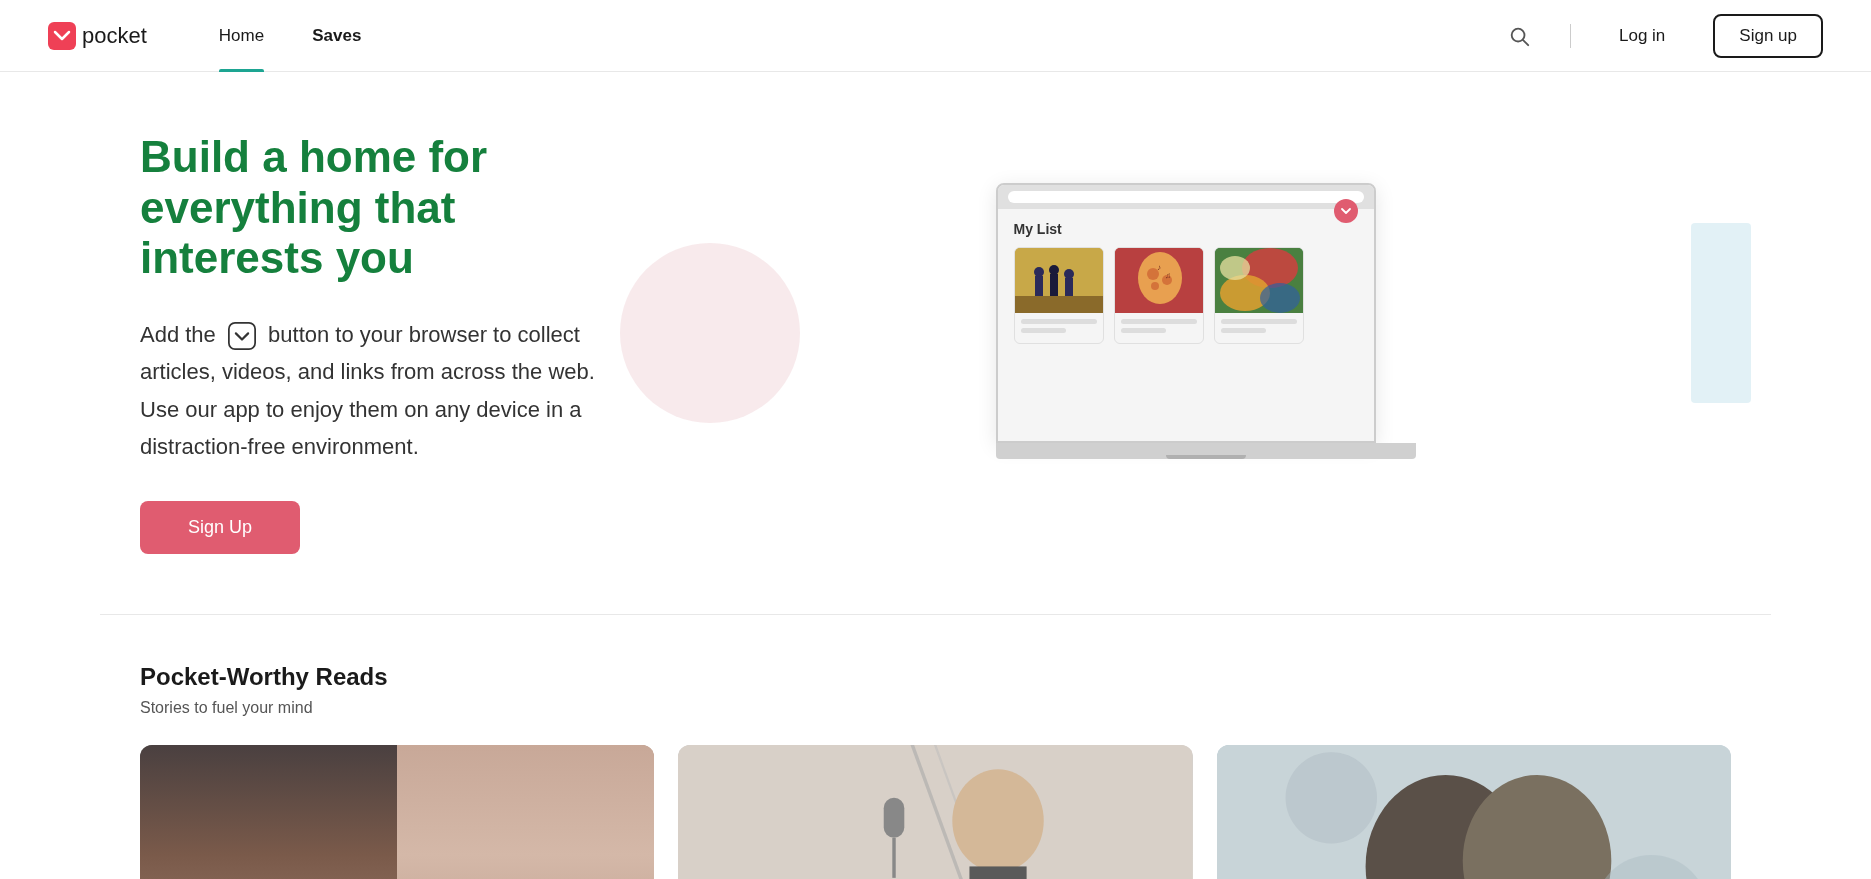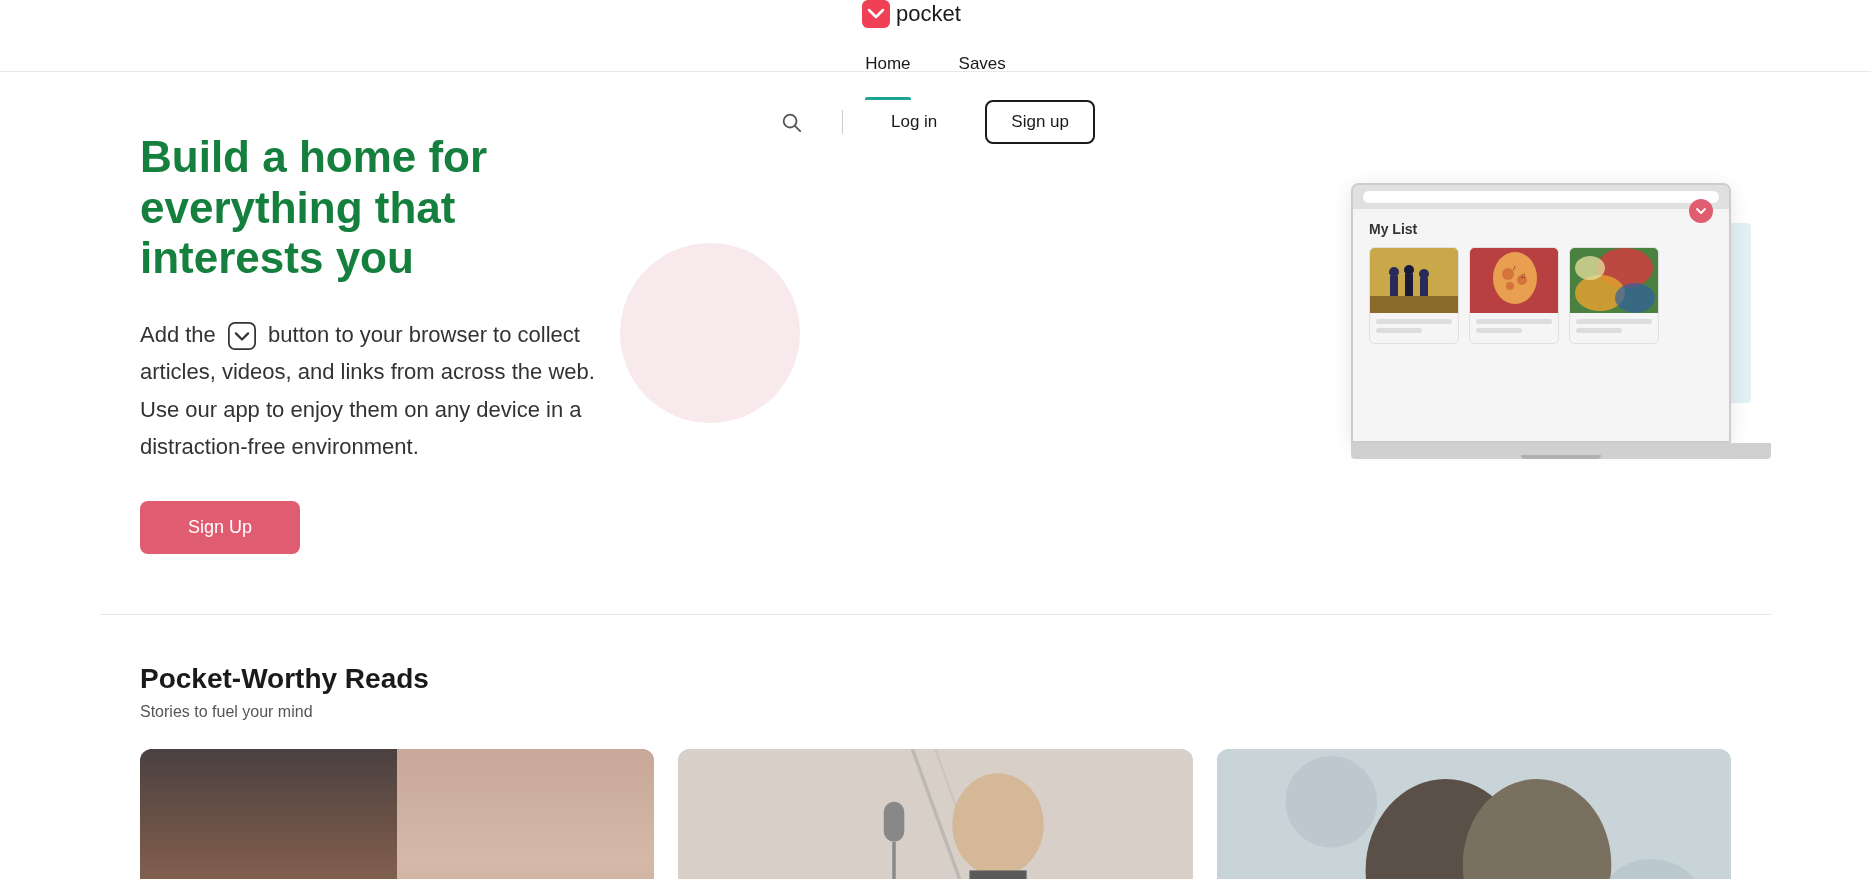--- a/index.html
+++ b/index.html
@@ -6,21 +6,20 @@
     body { font-family: -apple-system, BlinkMacSystemFont, 'Segoe UI', Helvetica, Arial, sans-serif; background: #fff; color: #1a1a1a; overflow-x: hidden; }
 
     
     header {
       display: flex;
       align-items: center;
       padding: 0 48px;
       height: 72px;
       border-bottom: 1px solid #e8e8e8;
       position: relative;
-      flex-direction: column;
     }
     .logo-area {
       display: flex;
       align-items: center;
       gap: 6px;
       margin-right: 48px;
       text-decoration: none;
     }
     .logo-icon {
       width: 28px;
@@ -36,21 +35,21 @@
       align-items: flex-start;
       gap: 0;
       flex: 1;
     }
     .nav-item {
       padding: 0 24px;
       height: 72px;
       display: flex;
       align-items: center;
       font-size: 17px;
-      font-weight: 400;
+      font-weight: 700;
       color: #1a1a1a;
       cursor: pointer;
       position: relative;
       text-decoration: none;
     }
     .nav-item.active {
       font-weight: 500;
     }
     .nav-item.active::after {
       content: '';
@@ -137,21 +136,21 @@
       font-size: 18px;
       font-weight: 500;
       padding: 16px 48px;
       cursor: pointer;
       display: inline-block;
     }
 
     .hero-right {
       flex: 1;
       display: flex;
-      justify-content: flex-end;
+      justify-content: center;
       align-items: center;
       position: relative;
     }
 
     
     .laptop-illustration {
       position: relative;
       width: 420px;
       height: 320px;
     }
@@ -294,21 +293,21 @@
       border: none;
       border-top: 1px solid #e8e8e8;
       margin: 0 100px;
     }
 
     
     .reads-section {
       padding: 48px 140px 40px;
     }
     .reads-title {
-      font-size: 28px;
+      font-size: 24px;
       font-weight: 700;
       color: #1a1a1a;
       margin-bottom: 8px;
     }
     .reads-subtitle {
       font-size: 16px;
       color: #555;
       margin-bottom: 28px;
     }
     .reads-cards {

